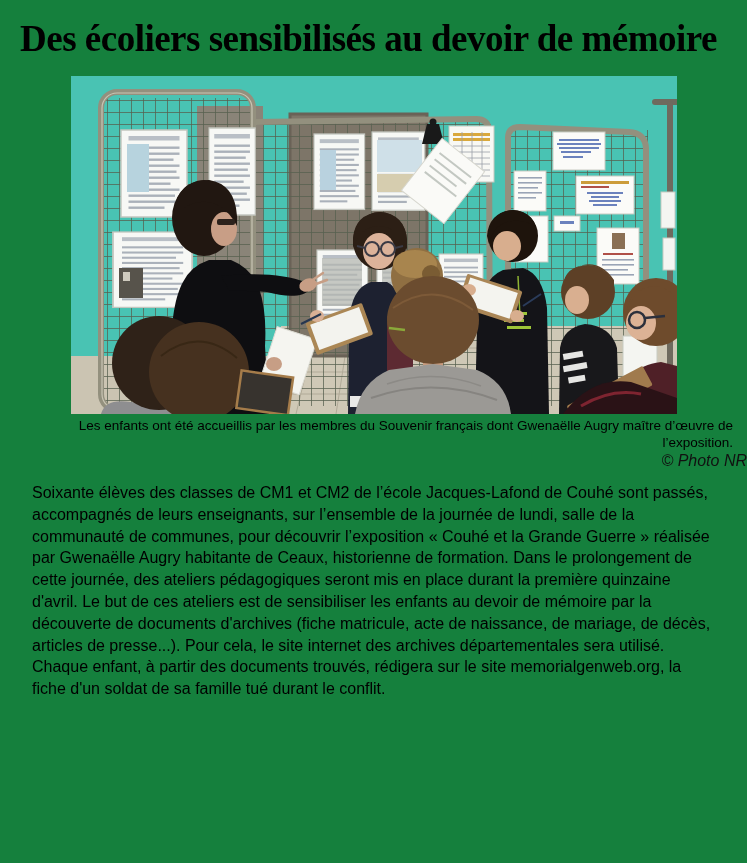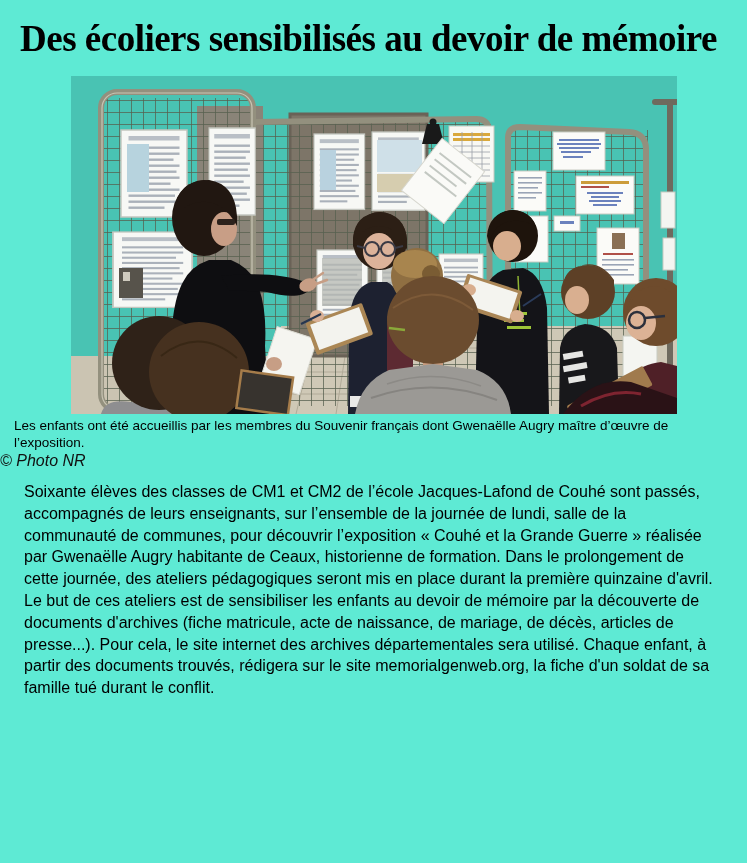--- a/index.html
+++ b/index.html
@@ -1,32 +1,32 @@
 <!DOCTYPE html>
 <html><head>
 <meta charset="utf-8">
 <style>
   html,body { margin:0; padding:0; background:#fff; }
   .page {
-    position:relative; width:747px; height:863px; background:#5eead4;
+    position:relative; width:747px; height:863px; background:#15803d;
     font-family:"Liberation Sans", sans-serif; color:#000; overflow:hidden;
   }
   .title {
     margin:14px 20px 0; font-family:"Liberation Serif", serif;
     font-weight:700; font-size:37px; line-height:49px; letter-spacing:-0.5px;
   }
   .pubdate {
     margin:24px 20px 0; font-family:"Liberation Serif", serif; font-size:13.5px;
   }
-  figure { margin:13px 0 4px 0; text-align:left; }
+  figure { margin:13px 0 4px 0; text-align:right; }
   .photo { display:block; margin:0 auto; width:606px; height:338px; }
   .caption { font-size:13.5px; line-height:17px; margin-top:3px; padding:0 14px; }
   .credit { font-size:16px; font-style:italic; margin-top:1px; color:#111; }
   .body-text { margin:11px 20px 0; font-size:16px; line-height:21.8px; }
-  .body-text p { margin:4px; }
+  .body-text p { margin:12px; }
 </style>
 </head>
 <body>
 
 <div class="page">
 
   <h1 class="title">Des écoliers sensibilisés au devoir de mémoire</h1>
 
 
   <figure>

